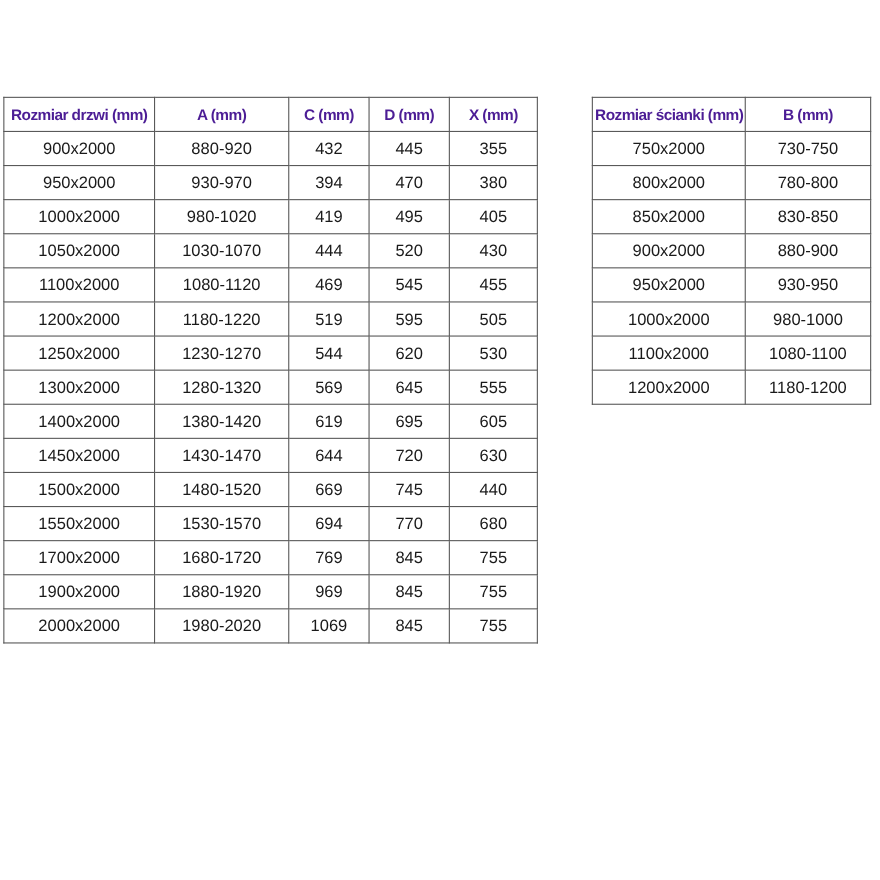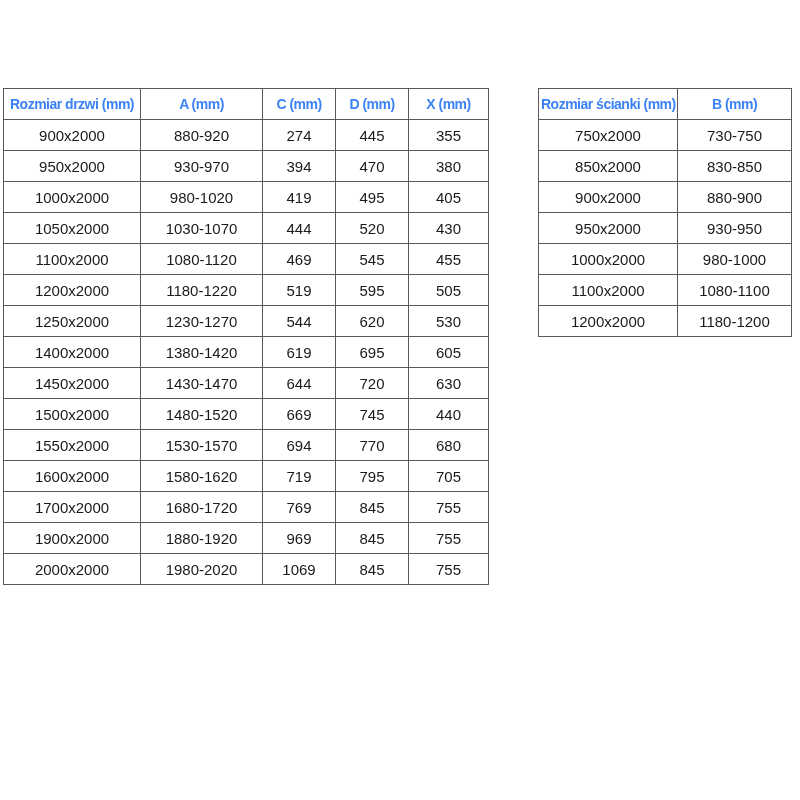--- a/index.html
+++ b/index.html
@@ -38,21 +38,21 @@
     padding: 0 2px;
     text-align: center;
     vertical-align: middle;
     white-space: nowrap;
     overflow: hidden;
   }
   th {
     font-weight: 700;
     font-size: 14px;
     letter-spacing: -0.5px;
-    color: #3b82f6;
+    color: #4c1d95;
   }
   td {
     font-weight: 400;
     font-size: 15px;
     color: #1a1a1a;
   }
 </style>
 </head>
 <body>
 
@@ -72,21 +72,21 @@
         <th>A (mm)</th>
         <th>C (mm)</th>
         <th>D (mm)</th>
         <th>X (mm)</th>
       </tr>
     </thead>
     <tbody>
         <tr>
           <td>900x2000</td>
           <td>880-920</td>
-          <td>274</td>
+          <td>432</td>
           <td>445</td>
           <td>355</td>
         </tr>
         <tr>
           <td>950x2000</td>
           <td>930-970</td>
           <td>394</td>
           <td>470</td>
           <td>380</td>
         </tr>
@@ -119,20 +119,27 @@
           <td>505</td>
         </tr>
         <tr>
           <td>1250x2000</td>
           <td>1230-1270</td>
           <td>544</td>
           <td>620</td>
           <td>530</td>
         </tr>
         <tr>
+          <td>1300x2000</td>
+          <td>1280-1320</td>
+          <td>569</td>
+          <td>645</td>
+          <td>555</td>
+        </tr>
+        <tr>
           <td>1400x2000</td>
           <td>1380-1420</td>
           <td>619</td>
           <td>695</td>
           <td>605</td>
         </tr>
         <tr>
           <td>1450x2000</td>
           <td>1430-1470</td>
           <td>644</td>
@@ -145,27 +152,20 @@
           <td>669</td>
           <td>745</td>
           <td>440</td>
         </tr>
         <tr>
           <td>1550x2000</td>
           <td>1530-1570</td>
           <td>694</td>
           <td>770</td>
           <td>680</td>
-        </tr>
-        <tr>
-          <td>1600x2000</td>
-          <td>1580-1620</td>
-          <td>719</td>
-          <td>795</td>
-          <td>705</td>
         </tr>
         <tr>
           <td>1700x2000</td>
           <td>1680-1720</td>
           <td>769</td>
           <td>845</td>
           <td>755</td>
         </tr>
         <tr>
           <td>1900x2000</td>
@@ -194,20 +194,24 @@
         <th>Rozmiar ścianki (mm)</th>
         <th>B (mm)</th>
       </tr>
     </thead>
     <tbody>
         <tr>
           <td>750x2000</td>
           <td>730-750</td>
         </tr>
         <tr>
+          <td>800x2000</td>
+          <td>780-800</td>
+        </tr>
+        <tr>
           <td>850x2000</td>
           <td>830-850</td>
         </tr>
         <tr>
           <td>900x2000</td>
           <td>880-900</td>
         </tr>
         <tr>
           <td>950x2000</td>
           <td>930-950</td>

